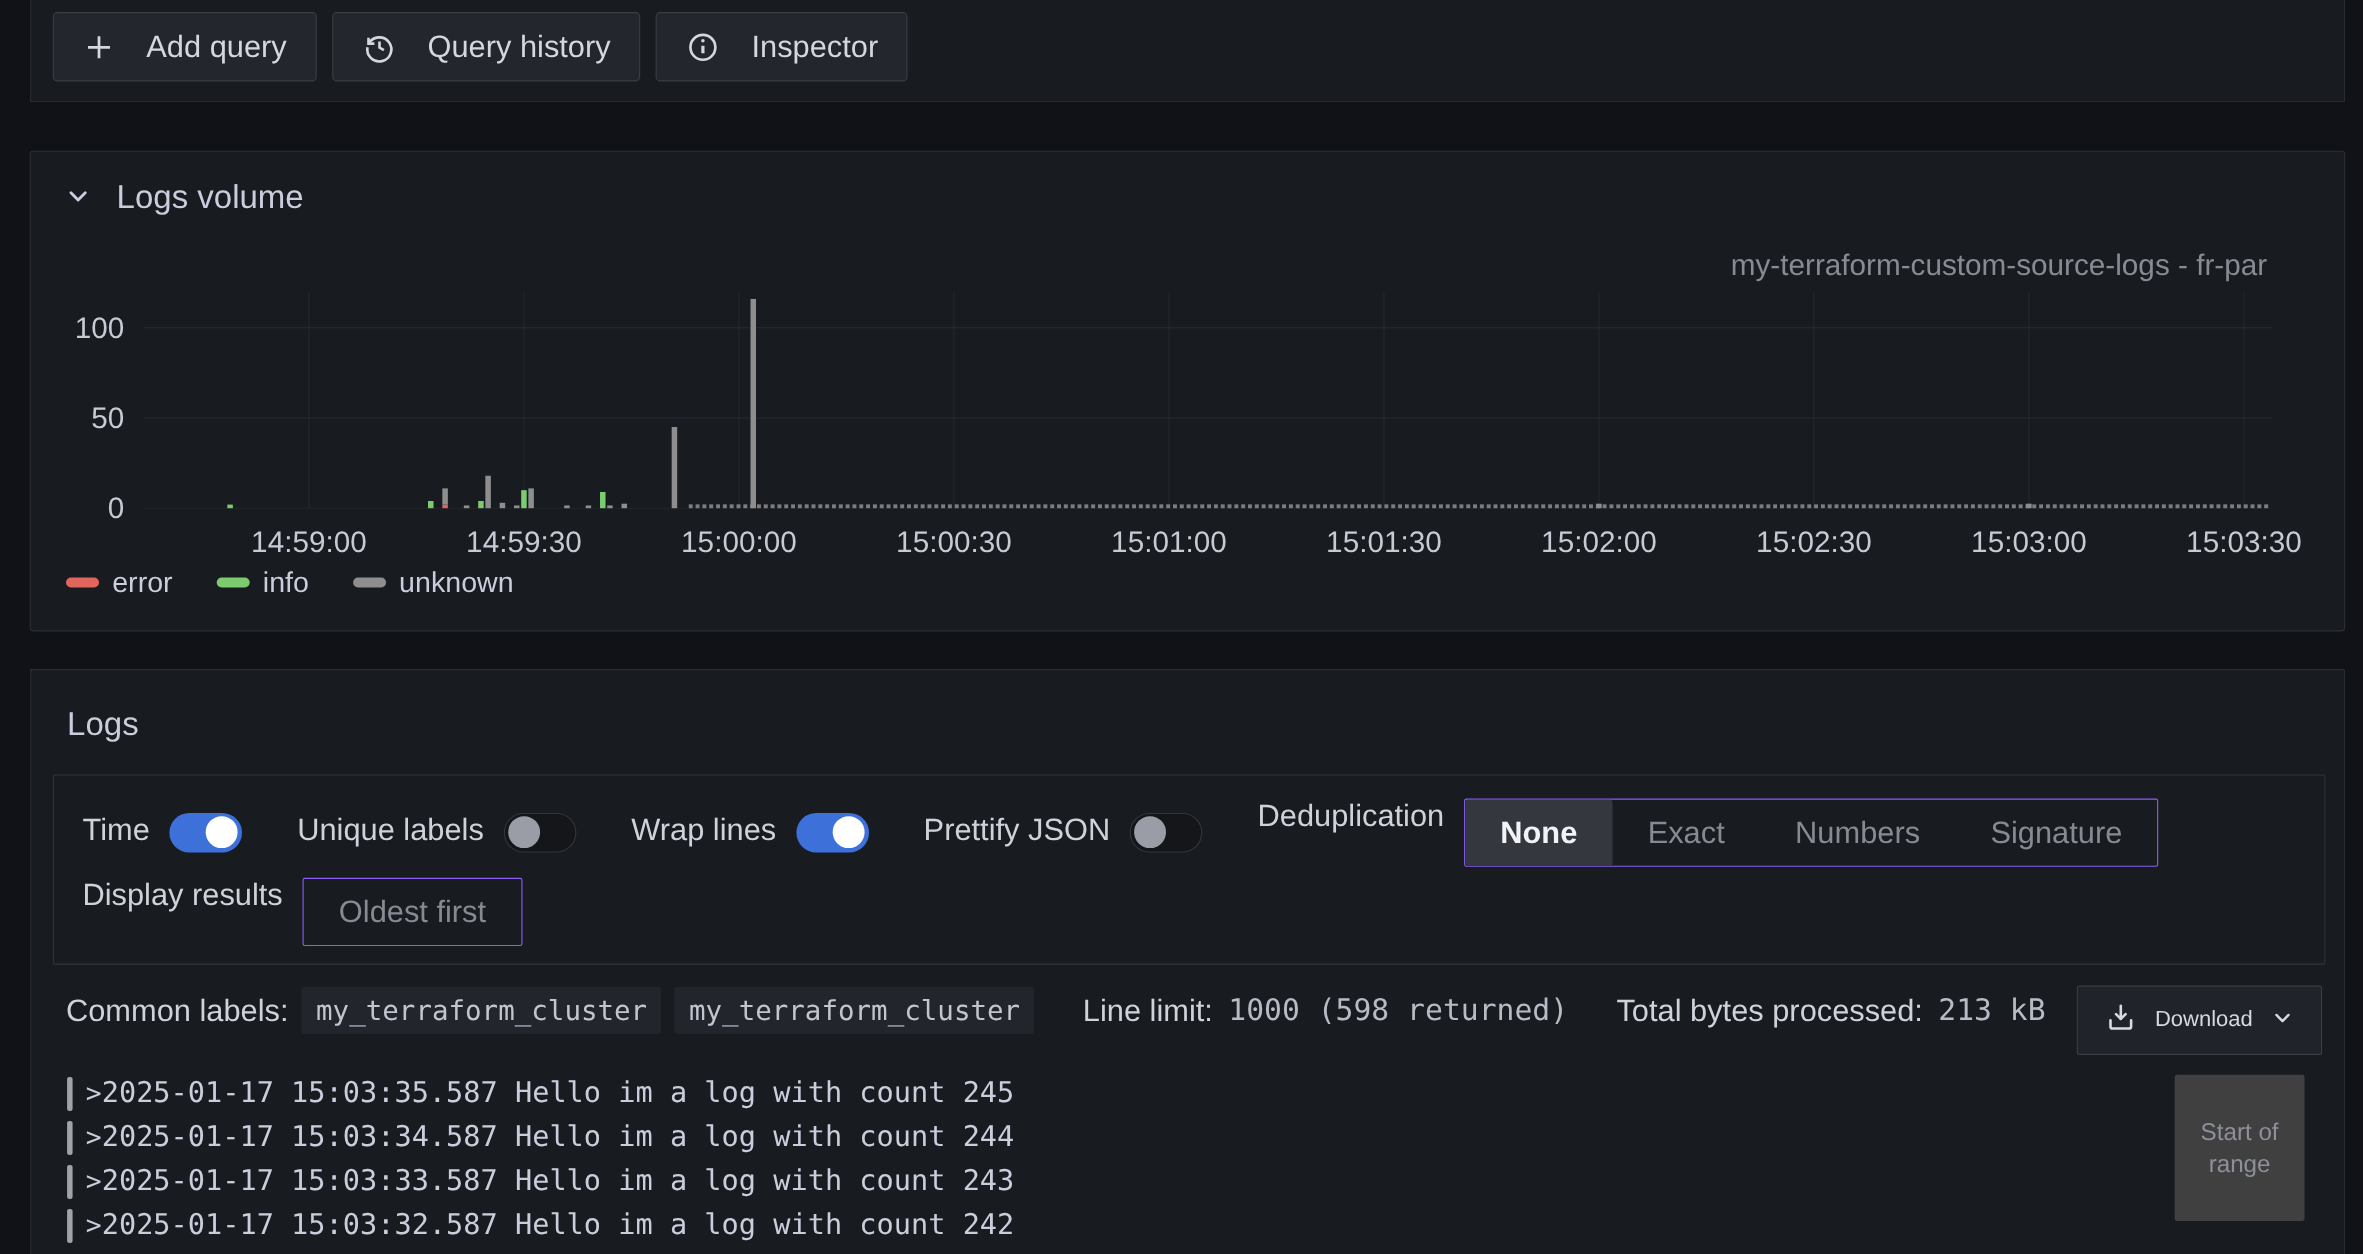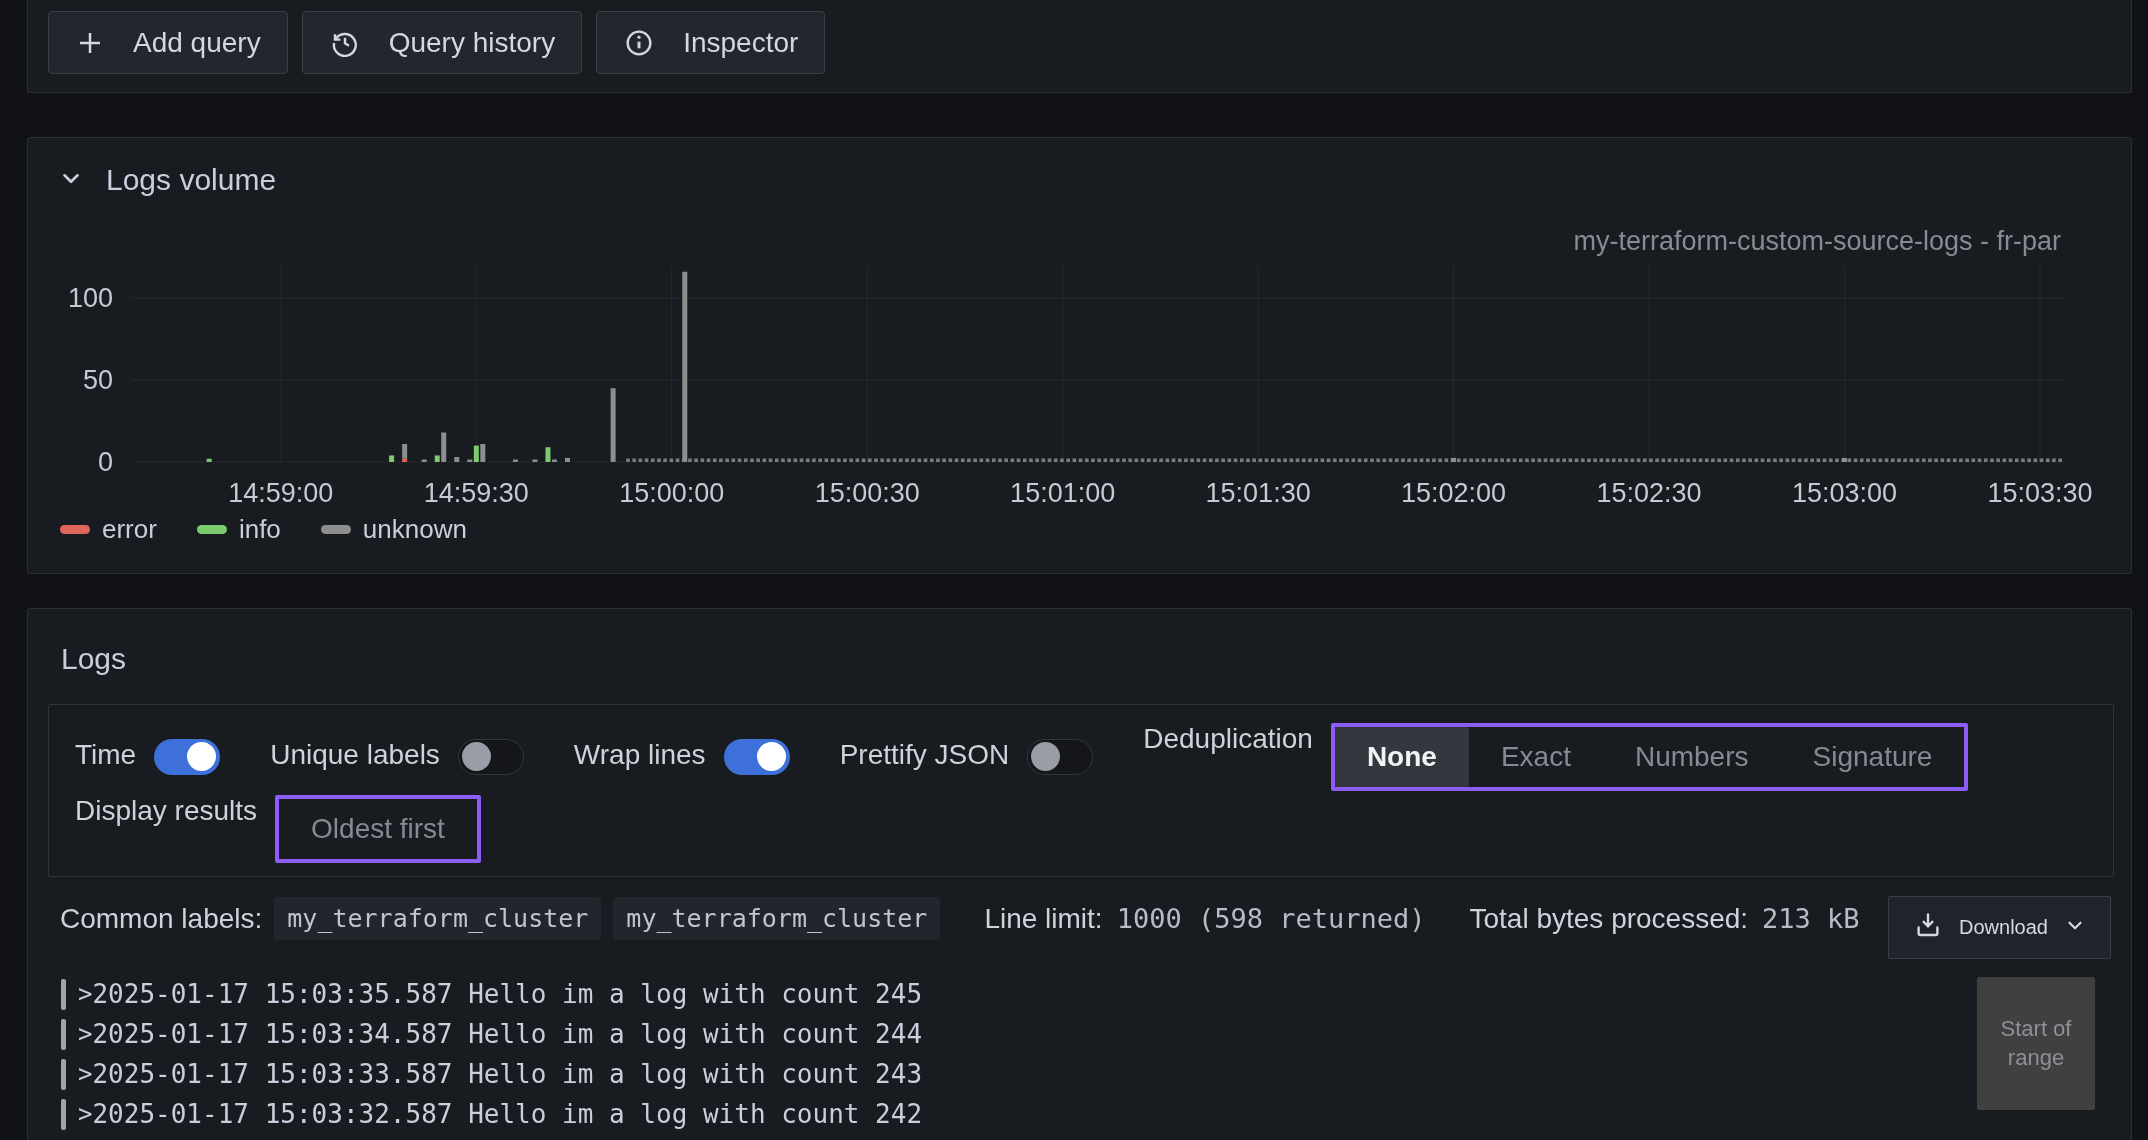--- a/index.html
+++ b/index.html
@@ -41,21 +41,21 @@
   .pair { display:flex; align-items:flex-start; margin-right:50px; }
   .pair-label { font-size:28px; font-weight:500; color:#d0d1da; margin-right:18px; white-space:nowrap; }
 
   .switch { position:relative; width:66px; height:36px; border-radius:18px; cursor:pointer; flex:none; }
   .switch.on  { background:#3d71d9; }
   .switch.off { background:#14161a; border:1px solid #33363d; }
   .switch .knob { position:absolute; top:3px; width:29px; height:29px; border-radius:50%; }
   .switch.on  .knob { right:4px; background:#ffffff; }
   .switch.off .knob { left:3px; top:2px; background:#9a9da5; }
 
-  .radio-group { display:flex; align-items:stretch; border:4px solid #8b5cf6; border-radius:2px; }
+  .radio-group { display:flex; align-items:stretch; border:1px solid #8b5cf6; border-radius:2px; }
   .radio-opt { display:flex; align-items:center; padding:0 32px; height:60px; font-size:28px;
                color:#868a93; cursor:pointer; border-radius:2px; white-space:nowrap; }
   .radio-opt.sel { background:#35373e; color:#f2f3f7; font-weight:600; }
 
   .meta-row { position:absolute; left:32px; top:288px; display:flex; align-items:center; }
   .meta-label { font-size:28px; font-weight:500; color:#d0d1da; white-space:nowrap; }
   .meta-val { font-family:"DejaVu Sans Mono", monospace; font-size:27px; color:#b9bac6; margin-left:14px; white-space:nowrap; }
   .chip { font-family:"DejaVu Sans Mono", monospace; font-size:25px; color:#c3c4cf;
           background:#22252b; border-radius:3px; padding:7px 13px; margin-left:12px; white-space:nowrap; }
   .gap40 { width:44px; flex:none; }

